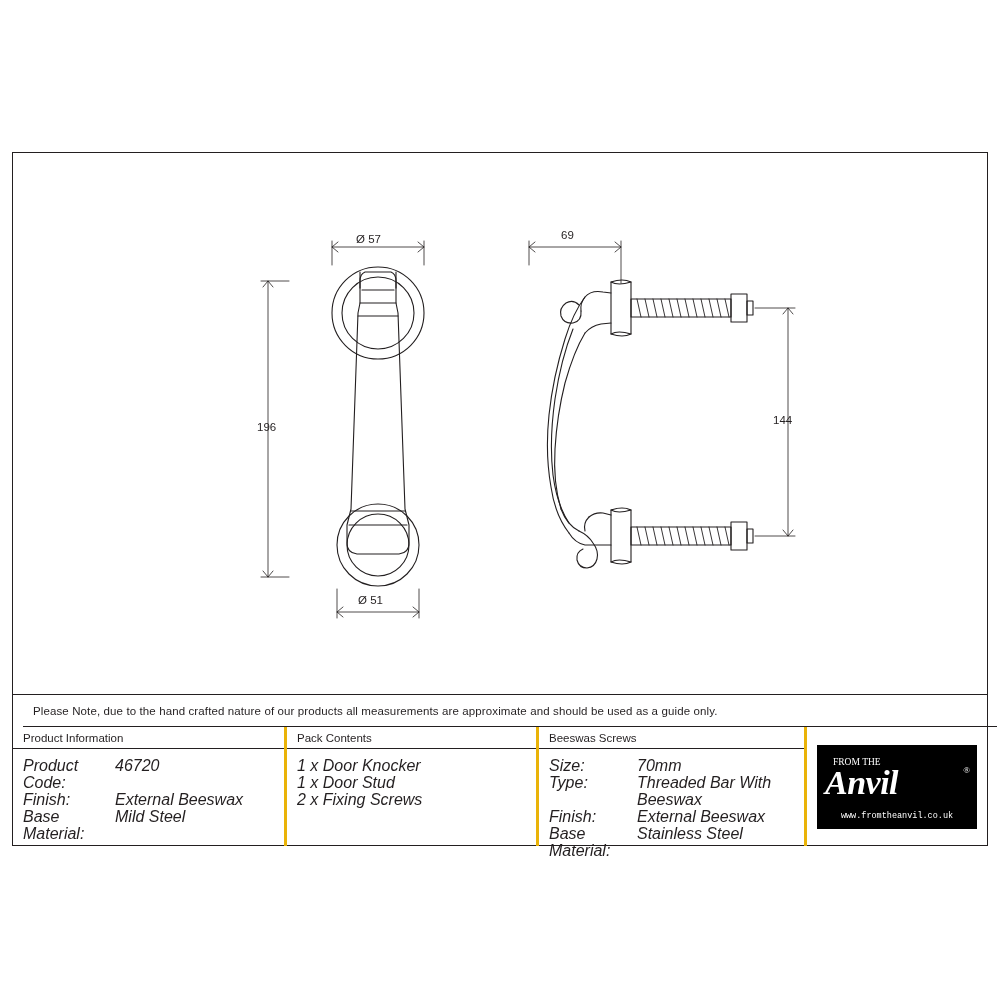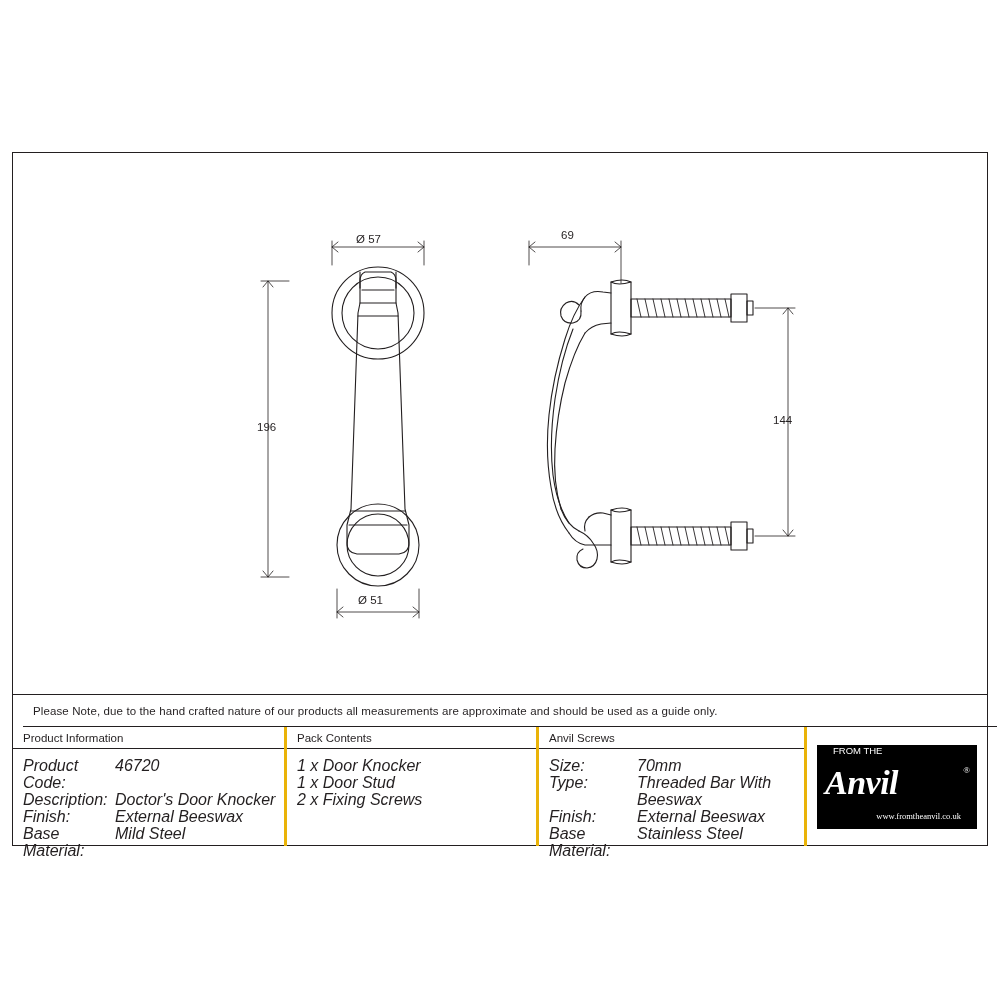--- a/index.html
+++ b/index.html
@@ -106,24 +106,24 @@
     width: 160px;
     height: 84px;
     background: #000000;
     color: #ffffff;
     position: relative;
     box-sizing: border-box;
   }
   .logo-from {
     position: absolute;
     left: 16px;
-    top: 0;
+    top: 12px;
     font-size: 9.5px;
     line-height: 11px;
-    font-family: Liberation Sans, sans-serif;
+    font-family: Liberation Serif, serif;
   }
   .logo-anvil {
     position: absolute;
     left: 8px;
     top: 19px;
     font-size: 34px;
     font-style: italic;
     font-weight: bold;
     font-family: Liberation Serif, serif;
     letter-spacing: -0.5px;
@@ -131,25 +131,25 @@
   .logo-reg {
     position: absolute;
     right: 7px;
     top: 20px;
     font-size: 9px;
     font-family: "Liberation Serif", serif;
   }
   .logo-url {
     position: absolute;
     left: 0;
-    right: 16px;
+    right: 0;
     bottom: 8px;
-    text-align: right;
+    text-align: center;
     font-size: 8.5px;
-    font-family: Liberation Serif, serif;
+    font-family: Liberation Mono, monospace;
   }
 
   .dim-label {
     position: absolute;
     font-size: 11.5px;
     color: #231f20;
     font-family: "Liberation Sans", sans-serif;
   }
   svg.tech { position: absolute; left: 0; top: 0; }
 </style>
@@ -294,45 +294,41 @@
   <div class="info-row">
 
     <div class="col col-product">
       <div class="col-head">Product Information</div>
       <div class="col-body">
         <div class="kv">
           <span class="k">Product Code:</span>
           <span class="v">46720</span>
         </div>
         <div class="kv">
-          <span class="k">Description:</span>
-          <span class="v">Doctor's Door Knocker</span>
-        </div>
-        <div class="kv">
           <span class="k">Finish:</span>
           <span class="v">External Beeswax</span>
         </div>
         <div class="kv">
           <span class="k">Base Material:</span>
           <span class="v">Mild Steel</span>
         </div>
       </div>
     </div>
 
     <div class="col col-pack">
       <div class="col-head">Pack Contents</div>
       <div class="col-body">
         <div class="plain-line">1 x Door Knocker</div>
         <div class="plain-line">1 x Door Stud</div>
         <div class="plain-line">2 x Fixing Screws</div>
       </div>
     </div>
 
     <div class="col col-fixing">
-      <div class="col-head">Anvil Screws</div>
+      <div class="col-head">Beeswas Screws</div>
       <div class="col-body">
         <div class="kv kv-fix">
           <span class="k">Size:</span>
           <span class="v">70mm</span>
         </div>
         <div class="kv kv-fix">
           <span class="k">Type:</span>
           <span class="v">Threaded Bar With Beeswax</span>
         </div>
         <div class="kv kv-fix">

